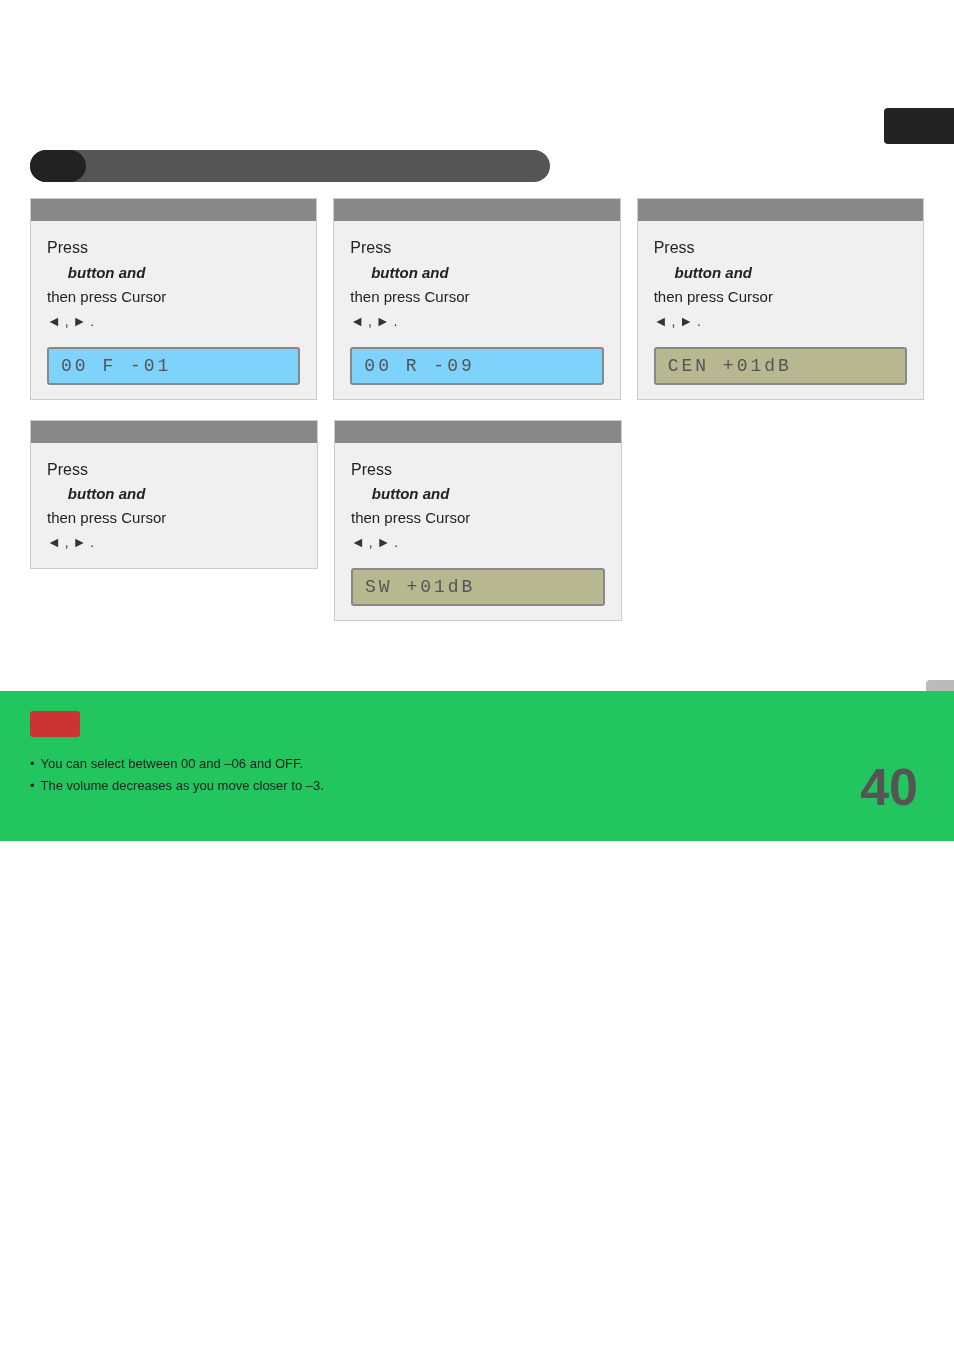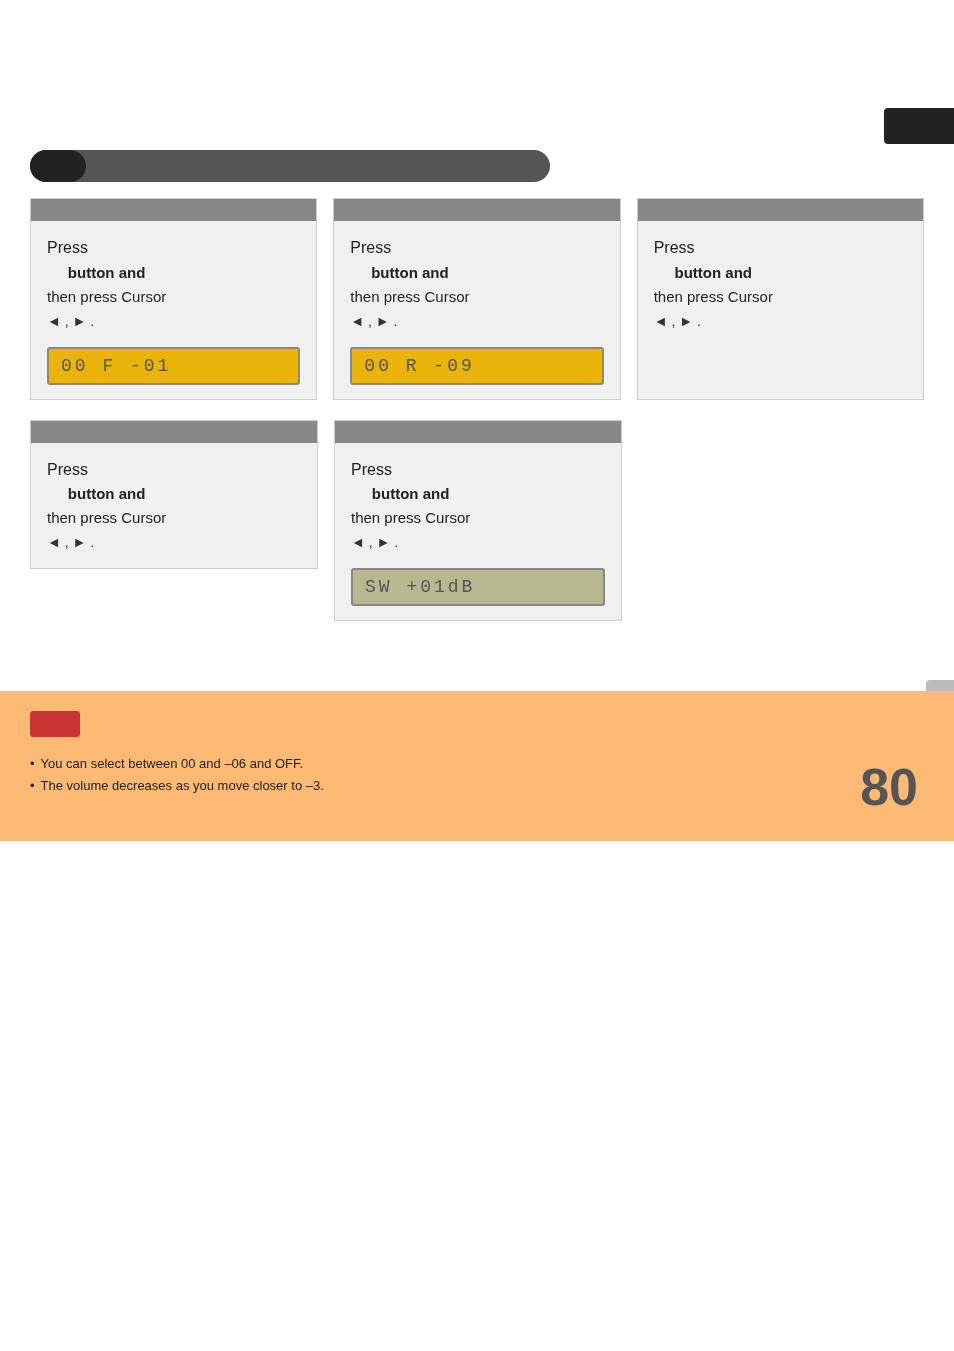--- a/index.html
+++ b/index.html
@@ -103,53 +103,54 @@
       line-height: 1.6;
       color: #222;
     }
 
     .press-text .press-word {
       font-weight: normal;
       font-size: 16px;
     }
 
     .press-text .button-word {
+      font-style: italic;
       font-weight: bold;
       margin-top: 32px;
     }
 
     .cursor-arrows {
       font-size: 14px;
       color: #333;
       margin-top: 2px;
     }
 
     
     .lcd-display {
-      background: #eab308;
+      background: #7dd3fc;
       border: 2px solid #888;
       border-radius: 3px;
       padding: 6px 12px;
       font-family: 'Courier New', monospace;
       font-size: 18px;
       color: #555;
       letter-spacing: 3px;
       min-height: 38px;
       display: flex;
       align-items: center;
       margin-top: 4px;
     }
 
     .lcd-display.darker {
       background: #b8b890;
     }
 
     
     .note-section {
-      background: #fdba74;
+      background: #22c55e;
       margin-top: 30px;
       padding: 20px 30px 30px 30px;
       position: relative;
     }
 
     .note-badge {
       width: 50px;
       height: 26px;
       background: #cc3333;
       border-radius: 3px;
@@ -228,20 +229,21 @@
 
     <div class="instruction-box">
       <div class="box-header"></div>
       <div class="box-content">
         <div class="press-text">
           <span class="press-word">Press</span><br>
           &nbsp;&nbsp;&nbsp;&nbsp;&nbsp;<span class="button-word">button and</span><br>
           then press Cursor<br>
           <span class="cursor-arrows">◄ , ► .</span>
         </div>
+        <div class="lcd-display darker">CEN  +01dB</div>
       </div>
     </div>
 
   </div>
 
   <div class="boxes-row" style="align-items: flex-start;">
 
     <div class="instruction-box" style="flex:1;">
       <div class="box-header"></div>
       <div class="box-content">
@@ -279,14 +281,14 @@
   <div class="note-group">
     <div class="note-item">
       <span>You can select between 00 and –06 and OFF.</span>
     </div>
     <div class="note-item">
       <span>The volume decreases as you move closer to –3.</span>
     </div>
   </div>
 
 
-  <div class="page-number">80</div>
+  <div class="page-number">40</div>
 </div>
 
 </body></html>

